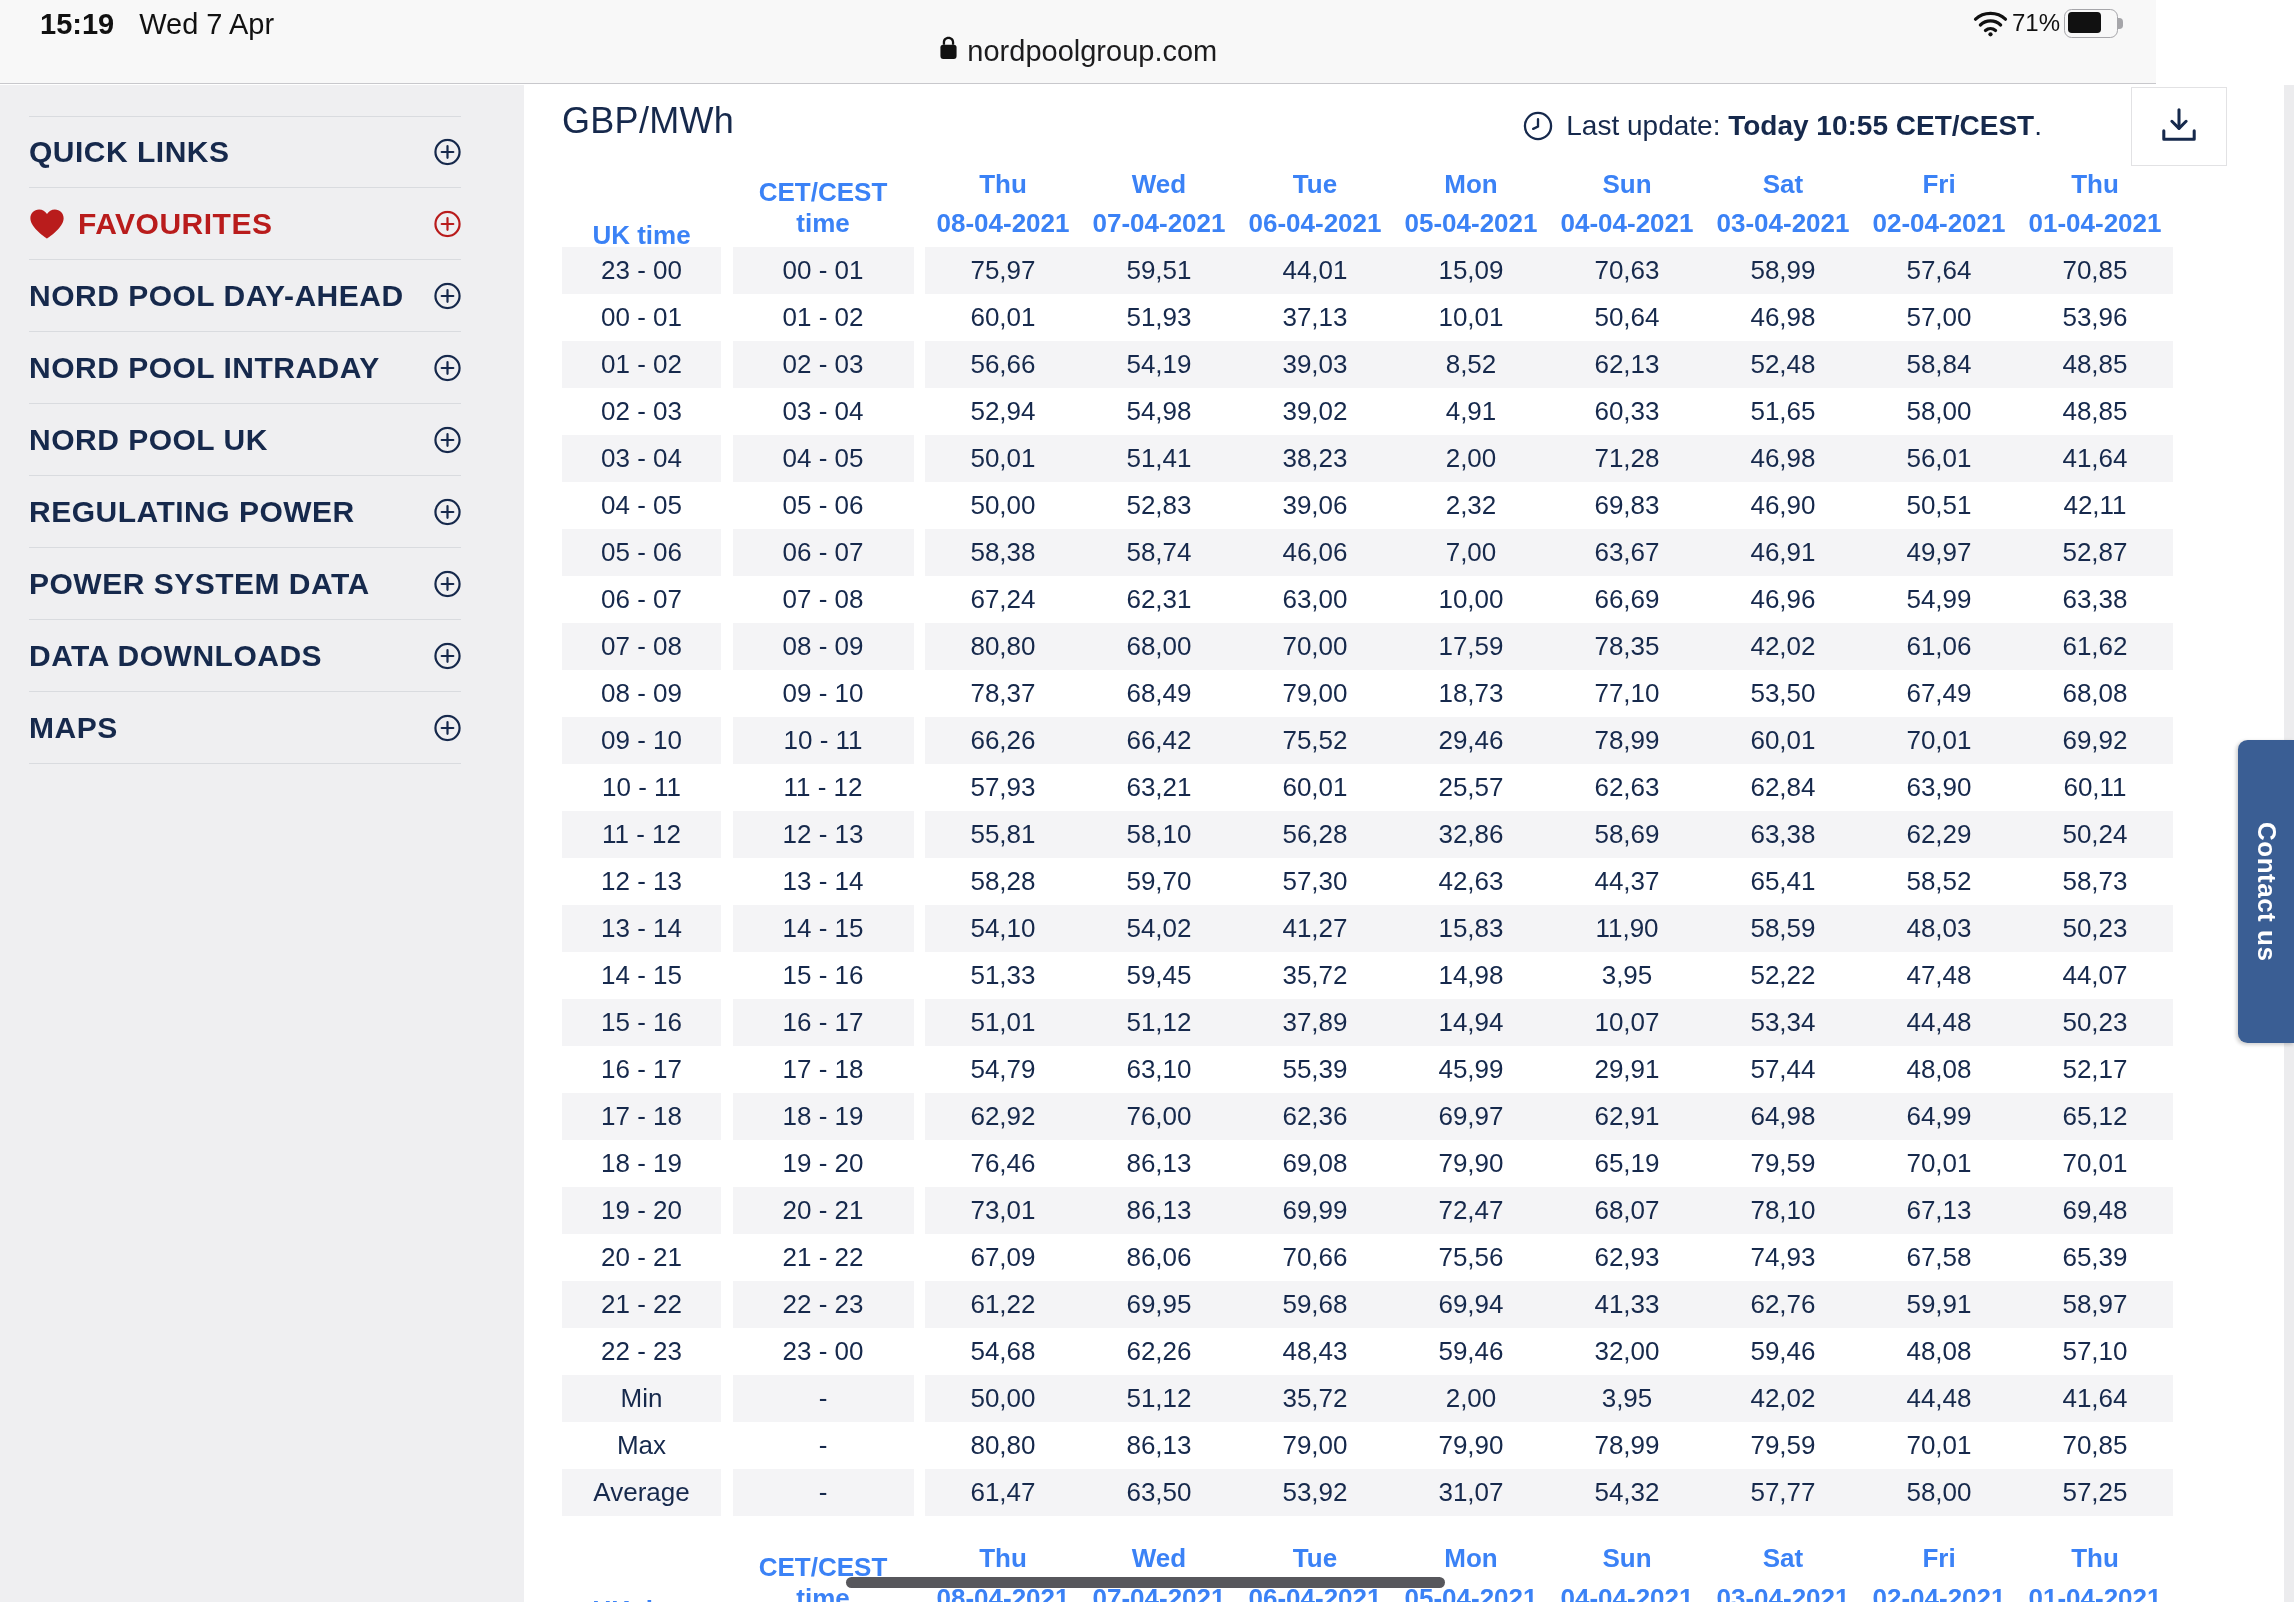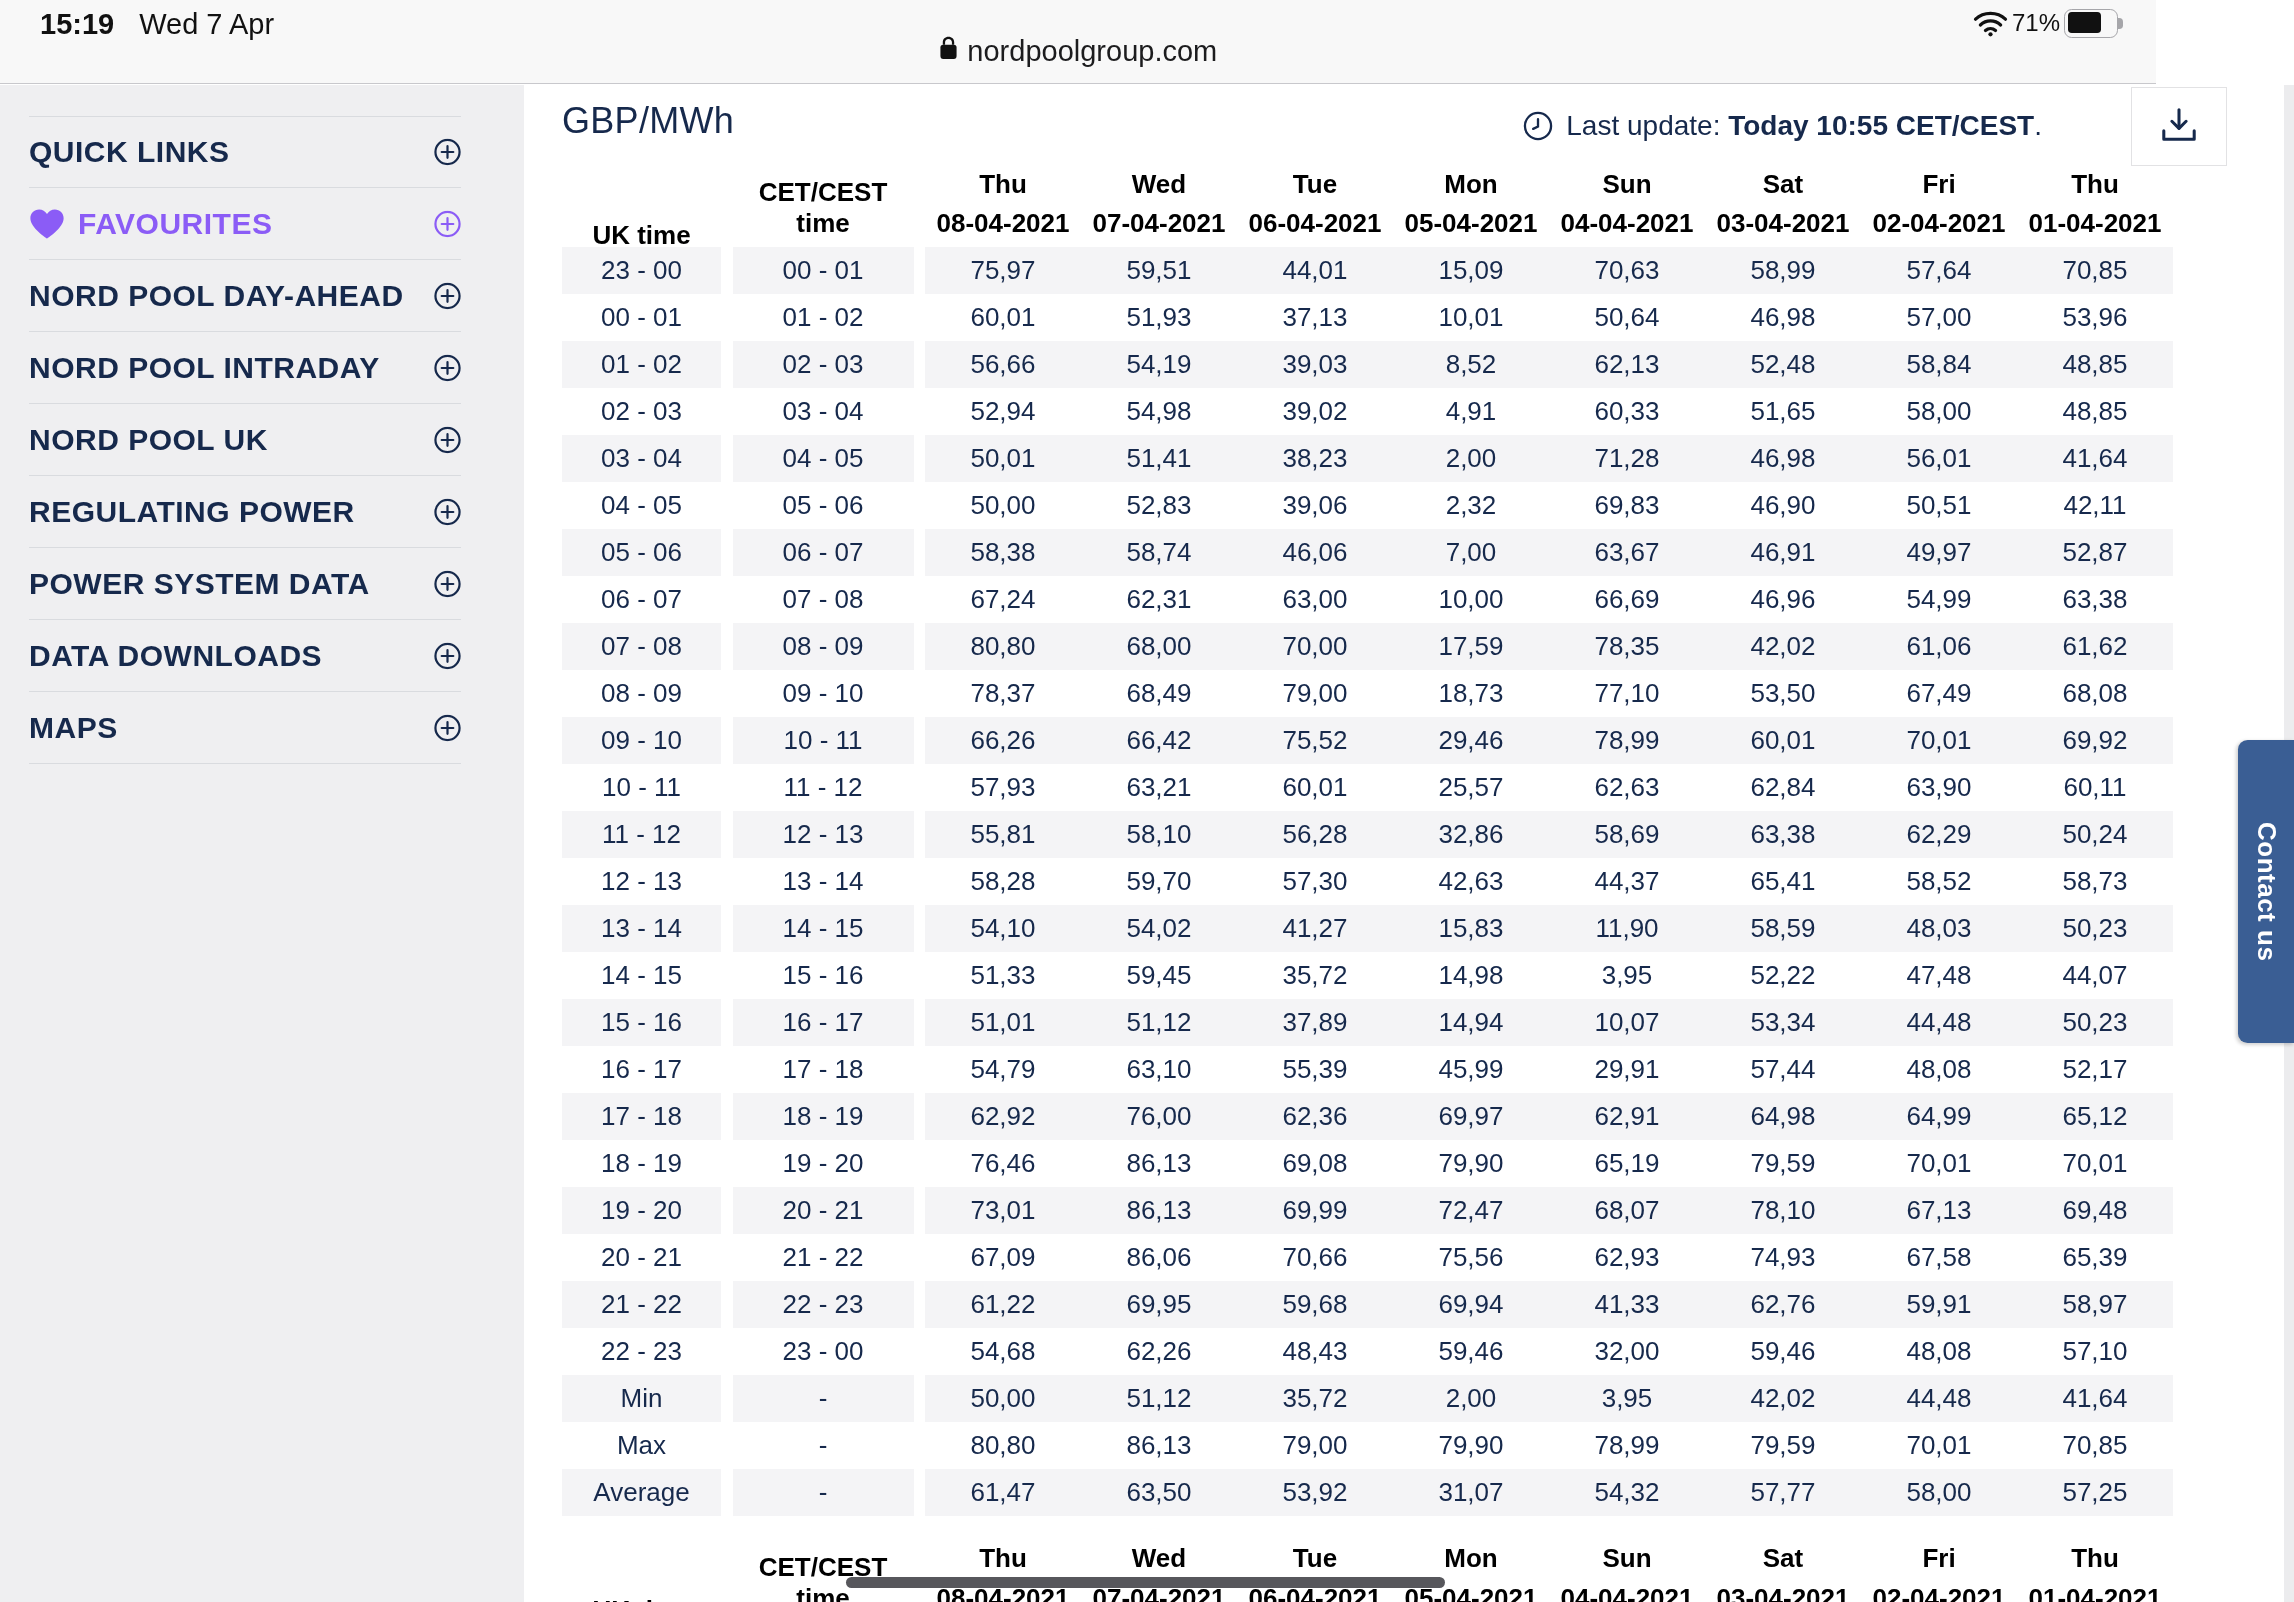--- a/index.html
+++ b/index.html
@@ -23,21 +23,21 @@
   .url-row { position:absolute; top:35px; left:0; width:100%; text-align:center; font-size:29px;
     color:#1c1c1e; display:flex; justify-content:center; align-items:flex-start; gap:9.6px; }
 
   
   .shell2 { position:absolute; top:85px; left:0; width:2294px; height:1518px; display:flex; }
   .sidebar { width:524px; height:100%; background:#efeff1; padding-top:31px; flex:none; }
   .sb-item { position:relative; margin-left:29px; width:432px; height:72px;
     border-bottom:1.9px solid #d9dbdf; display:flex; align-items:center; gap:14.4px;
     color:#16294c; cursor:pointer; }
   .sb-item:first-child { border-top:1.9px solid #d9dbdf; }
-  .sb-item.accent { color:#8b5cf6;gap:13px; }
+  .sb-item.accent { color:#b91c1c;gap:13px; }
   .sb-label { font-size:30px; font-weight:700; letter-spacing:0.5px; }
   .sb-heart { display:none; line-height:0; }
   .sb-item.accent .sb-heart { display:block; }
   .sb-plus { position:absolute; right:0; top:50%; transform:translateY(-50%); line-height:0; }
 
   .main { position:relative; flex:1; background:#fff; }
   .page-title { position:absolute; left:38px; top:15.4px; font-size:36px; color:#16294c; letter-spacing:0.3px; }
   .last-update { position:absolute; right:252px; top:25px; display:flex; align-items:center; gap:13.4px;
     font-size:28px; color:#16294c; }
   .last-update b { font-weight:700; }
@@ -48,21 +48,21 @@
   
   .tbl { position:absolute; left:38px; top:70px; }
   .trow { display:flex; height:47px; }
   .cell { font-size:26px; color:#16294c; text-align:center; line-height:47px; white-space:nowrap; }
   .c-uk  { width:159px; margin-right:11.5px; }
   .c-cet { width:181px; margin-right:11.5px; }
   .c-day { width:156px; }
   .striped .cell { background:#f4f4f6; }
   
   .thead { display:flex; align-items:flex-end; height:92px; padding-bottom:7.7px; }
-  .hd { font-weight:700; color:#000000; font-size:26px; text-align:center; }
+  .hd { font-weight:700; color:#3b82f6; font-size:26px; text-align:center; }
   .hd-uk  { width:159px; margin-right:11.5px; transform:translateY(11.5px); }
   .hd-cet { width:181px; margin-right:11.5px; }
   .hd-day { width:156px; display:flex; flex-direction:column; gap:8.6px; }
   .tfoot { margin-top:11.5px; padding-bottom:0; height:86px; }
 
   
   .contact { position:absolute; right:0; top:740px; width:56px; height:303px; background:#3a5e94;
     border-radius:9.6px 0 0 9.6px; display:flex; align-items:center; justify-content:center;
     box-shadow:-1.9px 1.9px 3.8px rgba(0,0,0,0.18); cursor:pointer; z-index:6; }
   .contact span { writing-mode:vertical-rl; color:#fff; font-weight:700; font-size:26px; letter-spacing:0.5px; }

